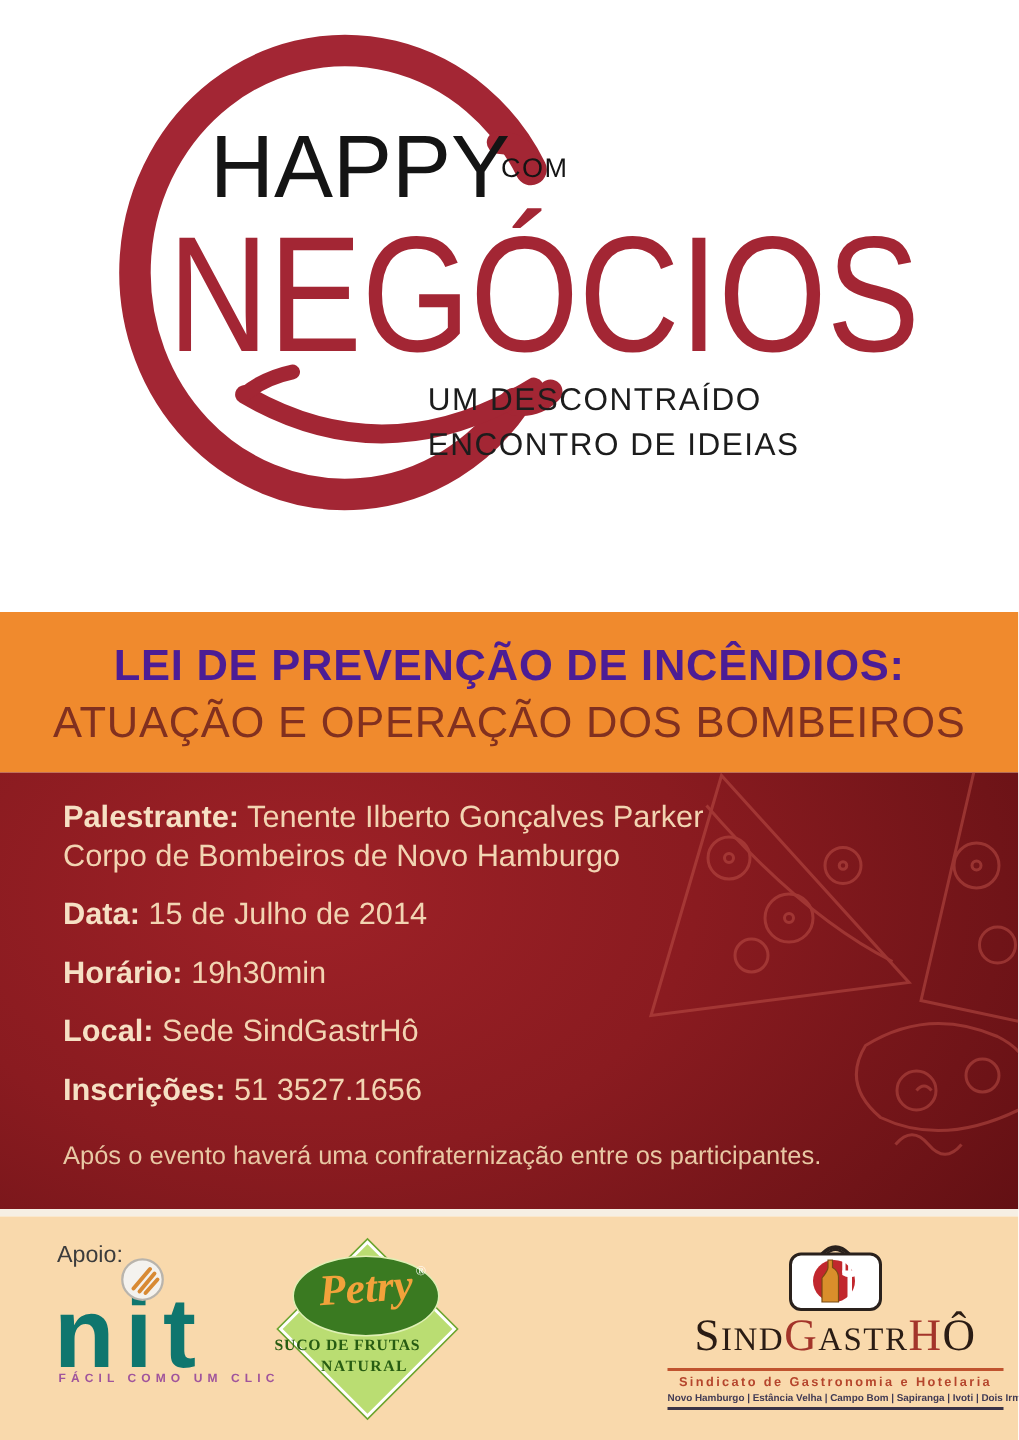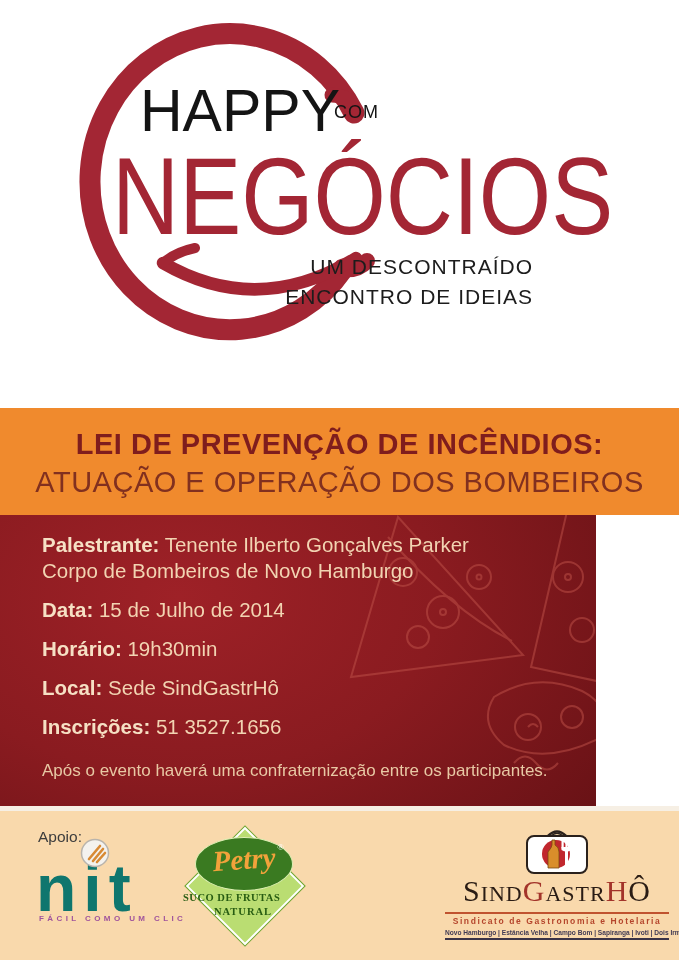--- a/index.html
+++ b/index.html
@@ -6,30 +6,30 @@
   .poster{
     position:relative;width:679px;height:960px;overflow:hidden;background:#ffffff;
     font-family:"Liberation Sans",sans-serif;
   }
   
   .logo-area{position:absolute;left:0;top:0;width:625px;height:408px;background:#ffffff;}
   .logo-svg{position:absolute;left:0;top:0;width:679px;height:408px;}
   .happy{position:absolute;left:140px;top:82px;font-size:59px;line-height:1;letter-spacing:0px;color:#141414;font-weight:400;}
   .com{position:absolute;left:334px;top:102px;font-size:18px;letter-spacing:1px;color:#141414;}
   .negocios{position:absolute;left:112px;top:142px;font-size:93px;line-height:1;color:#a32634;letter-spacing:0px;transform:scaleY(1.18);transform-origin:left top;font-weight:400;}
-  .tagline{position:absolute;right:92px;top:252px;text-align:right;color:#1c1c1c;}
+  .tagline{position:absolute;right:92px;top:252px;color:#1c1c1c;}
   .tagline div{font-size:21px;line-height:30px;letter-spacing:1px;}
   .kicker{position:absolute;left:0;top:372px;width:679px;text-align:center;font-size:25px;letter-spacing:10px;text-indent:10px;color:#1d1d1d;}
   
   .banner{position:absolute;left:0;top:408px;width:679px;height:107px;background:#f08a2d;text-align:center;}
-  .banner-title{margin-top:20px;font-size:29px;font-weight:bold;color:#7f1d1d;letter-spacing:0.5px;}
+  .banner-title{margin-top:20px;font-size:29px;font-weight:bold;color:#4c1d95;letter-spacing:0.5px;}
   .banner-subtitle{margin-top:5px;font-size:29px;font-weight:400;color:#81301f;letter-spacing:0.5px;}
   
   .details{
-    position:absolute;left:0;top:515px;width:596px;height:291px;
+    position:absolute;left:0;top:515px;width:679px;height:291px;
     background:radial-gradient(ellipse 620px 420px at 30% 28%, #9e2127 0%, #8a1b20 42%, #701418 75%, #5c0e11 100%);
     color:#f2d4b2;
   }
   .pizza-svg{position:absolute;right:0;top:0;width:320px;height:291px;opacity:0.5;}
   .details-inner{position:relative;padding:17px 30px 0 42px;}
   .d-row{margin:0 0 13px 0;}
   .d-row p{margin:0;font-size:20.5px;line-height:26px;}
   .d-label{font-weight:bold;color:#f6e0c4;}
   .d-note{margin-top:21px;font-size:17px;color:#e8c8a4;}
   

